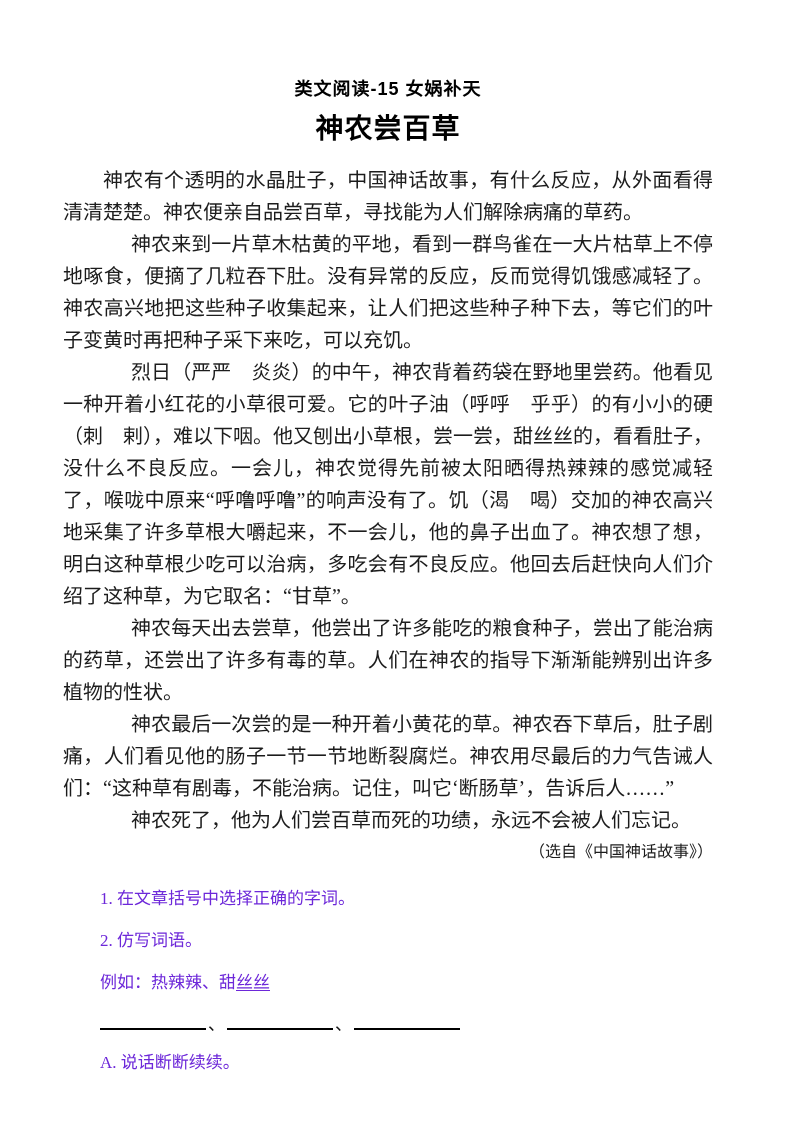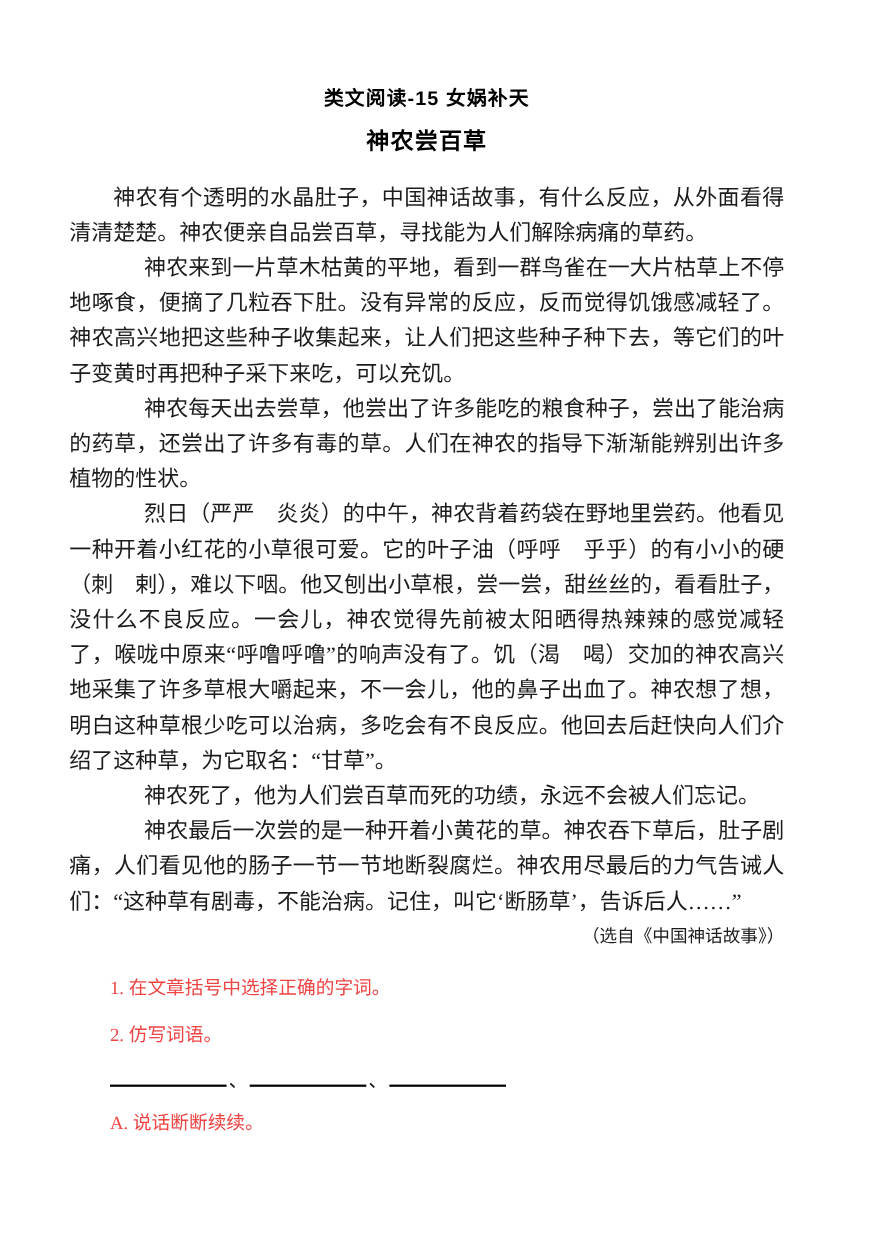--- a/index.html
+++ b/index.html
@@ -28,21 +28,21 @@
     font-size: 18px;
     line-height: 22px;
     color: #000000;
     letter-spacing: 1px;
   }
   .passage-title {
     margin: 0 0 22px 0;
     text-align: center;
     font-family: "Liberation Sans", sans-serif;
     font-weight: bold;
-    font-size: 21px;
+    font-size: 28px;
     line-height: 26px;
     color: #000000;
     letter-spacing: 1px;
   }
   .passage p {
     margin: 0;
     font-size: 20px;
     line-height: 32px;
     text-align: justify;
     text-indent: 3.4em;
@@ -60,21 +60,21 @@
   }
   .questions {
     margin-top: 20px;
     margin-left: 37px;
     font-family: "Liberation Serif", serif;
   }
   .q-line {
     margin: 0 0 21px 0;
     font-size: 17px;
     line-height: 21px;
-    color: #ef4444;
+    color: #6d28d9;
   }
   .u {
     text-decoration: underline;
     text-underline-offset: 2px;
   }
   .blank-row {
     margin: 0 0 17px 0;
     font-size: 17px;
     line-height: 21px;
     color: #161616;
@@ -96,34 +96,35 @@
 
 <div class="page">
 
   <h1 class="doc-title">类文阅读-15  女娲补天</h1>
 
   <h2 class="passage-title">神农尝百草</h2>
 
   <div class="passage">
     <p class="first-para">神农有个透明的水晶肚子，中国神话故事，有什么反应，从外面看得清清楚楚。神农便亲自品尝百草，寻找能为人们解除病痛的草药。</p>
     <p>神农来到一片草木枯黄的平地，看到一群鸟雀在一大片枯草上不停地啄食，便摘了几粒吞下肚。没有异常的反应，反而觉得饥饿感减轻了。神农高兴地把这些种子收集起来，让人们把这些种子种下去，等它们的叶子变黄时再把种子采下来吃，可以充饥。</p>
+    <p>烈日（严严　炎炎）的中午，神农背着药袋在野地里尝药。他看见一种开着小红花的小草很可爱。它的叶子油（呼呼　乎乎）的有小小的硬（刺　剌），难以下咽。他又刨出小草根，尝一尝，甜丝丝的，看看肚子，没什么不良反应。一会儿，神农觉得先前被太阳晒得热辣辣的感觉减轻了，喉咙中原来“呼噜呼噜”的响声没有了。饥（渴　喝）交加的神农高兴地采集了许多草根大嚼起来，不一会儿，他的鼻子出血了。神农想了想，明白这种草根少吃可以治病，多吃会有不良反应。他回去后赶快向人们介绍了这种草，为它取名：“甘草”。</p>
     <p>神农每天出去尝草，他尝出了许多能吃的粮食种子，尝出了能治病的药草，还尝出了许多有毒的草。人们在神农的指导下渐渐能辨别出许多植物的性状。</p>
-    <p>烈日（严严　炎炎）的中午，神农背着药袋在野地里尝药。他看见一种开着小红花的小草很可爱。它的叶子油（呼呼　乎乎）的有小小的硬（刺　剌），难以下咽。他又刨出小草根，尝一尝，甜丝丝的，看看肚子，没什么不良反应。一会儿，神农觉得先前被太阳晒得热辣辣的感觉减轻了，喉咙中原来“呼噜呼噜”的响声没有了。饥（渴　喝）交加的神农高兴地采集了许多草根大嚼起来，不一会儿，他的鼻子出血了。神农想了想，明白这种草根少吃可以治病，多吃会有不良反应。他回去后赶快向人们介绍了这种草，为它取名：“甘草”。</p>
+    <p>神农最后一次尝的是一种开着小黄花的草。神农吞下草后，肚子剧痛，人们看见他的肠子一节一节地断裂腐烂。神农用尽最后的力气告诫人们：“这种草有剧毒，不能治病。记住，叫它‘断肠草’，告诉后人……”</p>
     <p>神农死了，他为人们尝百草而死的功绩，永远不会被人们忘记。</p>
-    <p>神农最后一次尝的是一种开着小黄花的草。神农吞下草后，肚子剧痛，人们看见他的肠子一节一节地断裂腐烂。神农用尽最后的力气告诫人们：“这种草有剧毒，不能治病。记住，叫它‘断肠草’，告诉后人……”</p>
   </div>
 
   <p class="source-line">（选自《中国神话故事》）</p>
 
   <div class="questions">
 
     <p class="q-line">1. 在文章括号中选择正确的字词。</p>
 
     <p class="q-line">2. 仿写词语。</p>
 
+    <p class="q-line"><span>例如：热辣辣、甜</span><span class="u">丝丝</span></p>
 
     <p class="blank-row"><span class="blank"></span><span class="sep">、</span><span class="blank"></span><span class="sep">、</span><span class="blank"></span></p>
 
 
     <p class="q-line">A. 说话断断续续。</p>
 
   </div>
 
 </div>
 

